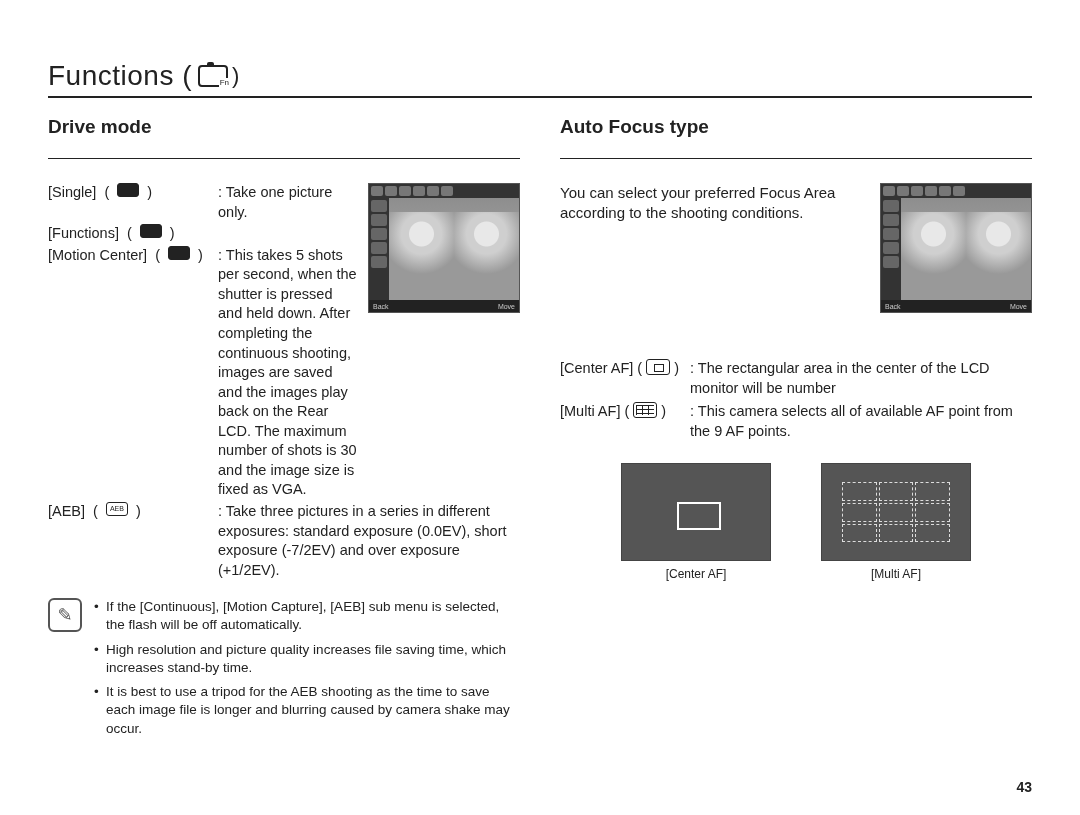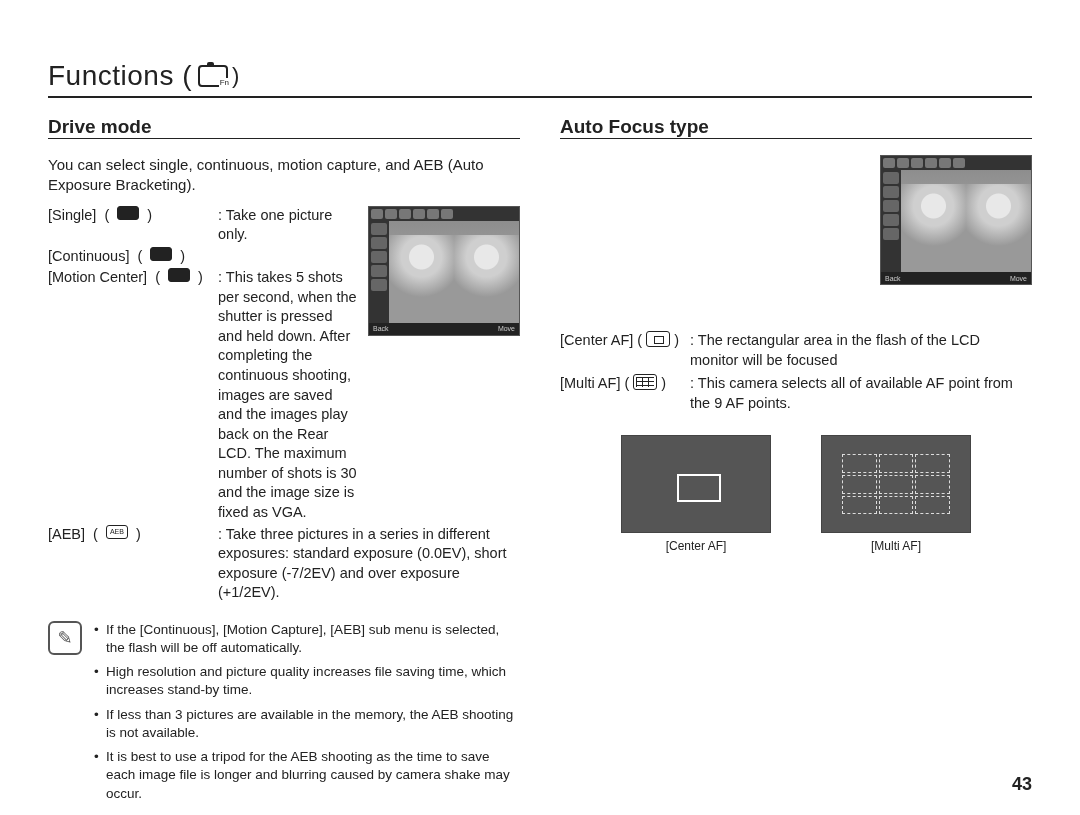--- a/index.html
+++ b/index.html
@@ -52,22 +52,22 @@
     padding:0 1px;
   }
   .columns {
     display: flex;
     gap: 40px;
   }
   .col { flex: 1; }
   .section-title {
     font-size: 19px;
     border-bottom: 1px solid #222;
-    padding-bottom: 0;
-    margin-bottom: 16px;
+    padding-bottom: 20px;
+    margin-bottom: 24px;
   }
   .intro {
     font-size: 15px;
     line-height: 1.35;
     margin-bottom: 10px;
   }
   .mode-row {
     display: flex;
     font-size: 14.5px;
     line-height: 1.35;
@@ -182,39 +182,38 @@
     position:absolute;top:18px;left:20px;right:20px;bottom:18px;
     display:grid;grid-template-columns:repeat(3,1fr);grid-template-rows:repeat(3,1fr);
     gap:2px;
   }
   .af-frame.multi .grid span{border:1px dashed #ddd;}
   .af-caption{font-size:12px;}
   .footer-note{
     font-size:14.5px;line-height:1.4;margin-top:14px;
   }
   .page-num {
-    position:absolute;bottom:20px;right:48px;font-size:18px;font-weight:bold;
+    position:absolute;bottom:20px;right:48px;font-size:14px;font-weight:bold;
   }
   .paren{font-size:22px;}
 </style>
 </head>
 <body>
 
 <div class="page">
   <div class="title-row">
     <span class="page-title">Functions (</span>
     <span class="camera-icon"></span>
     <span class="page-title paren">)</span>
   </div>
 
   <div class="columns">
 
     <div class="col">
       <h2 class="section-title">Drive mode</h2>
-      <p class="intro">You can select single, continuous, motion capture, and AEB (Auto Exposure Bracketing).</p>
 
       <div class="thumb">
         <div class="thumb-top">
             <span></span>
             <span></span>
             <span></span>
             <span></span>
             <span></span>
             <span></span>
           </div>
@@ -234,37 +233,36 @@
           <span>Back</span>
           <span>Move</span>
         </div>
       </div>
 
       <div class="mode-row">
         <div class="mode-label"><span>[Single]</span> (<span class="small-icon"></span>)</div>
         <div class="mode-desc">: <span>Take one picture only.</span></div>
       </div>
       <div class="mode-row">
-        <div class="mode-label"><span>[Continuous]</span> (<span class="small-icon"></span>)</div>
+        <div class="mode-label"><span>[Functions]</span> (<span class="small-icon"></span>)</div>
       </div>
       <div class="mode-row">
         <div class="mode-label"><span>[Motion Center]</span> (<span class="small-icon"></span>)</div>
         <div class="mode-desc">: <span>This takes 5 shots per second, when the shutter is pressed and held down. After completing the continuous shooting, images are saved and the images play back on the Rear LCD. The maximum number of shots is 30 and the image size is fixed as VGA.</span></div>
       </div>
       <div class="mode-row">
         <div class="mode-label"><span>[AEB]</span> (<span class="small-icon aeb">AEB</span>)</div>
         <div class="mode-desc">: <span>Take three pictures in a series in different exposures: standard exposure (0.0EV), short exposure (-7/2EV) and over exposure (+1/2EV).</span></div>
       </div>
 
       <div class="note-box">
         <div class="note-icon">✎</div>
         <div class="note-list">
           <p>If the [Continuous], [Motion Capture], [AEB] sub menu is selected, the flash will be off automatically.</p>
           <p>High resolution and picture quality increases file saving time, which increases stand-by time.</p>
-          <p>If less than 3 pictures are available in the memory, the AEB shooting is not available.</p>
           <p>It is best to use a tripod for the AEB shooting as the time to save each image file is longer and blurring caused by camera shake may occur.</p>
         </div>
       </div>
     </div>
 
     <div class="col">
       <h2 class="section-title">Auto Focus type</h2>
 
       <div class="thumb">
         <div class="thumb-top">
@@ -286,26 +284,27 @@
         <div class="thumb-body">
             <div class="person"></div>
             <div class="person"></div>
           </div>
         <div class="thumb-bottom">
           <span>Back</span>
           <span>Move</span>
         </div>
       </div>
 
+      <p class="intro">You can select your preferred Focus Area according to the shooting conditions.</p>
 
       <div style="clear:both;height:40px;"></div>
 
       <div class="af-row">
         <div class="af-label"><span>[Center AF]</span> (<span class="af-icon center"></span>)</div>
-        <div class="mode-desc">: <span>The rectangular area in the flash of the LCD monitor will be focused</span></div>
+        <div class="mode-desc">: <span>The rectangular area in the center of the LCD monitor will be number</span></div>
       </div>
       <div class="af-row">
         <div class="af-label"><span>[Multi AF]</span> (<span class="af-icon multi"></span>)</div>
         <div class="mode-desc">: <span>This camera selects all of available AF point from the 9 AF points.</span></div>
       </div>
 
       <div class="af-diagrams">
         <div class="af-box">
           <div class="af-frame center"></div>
           <div class="af-caption">[Center AF]</div>

